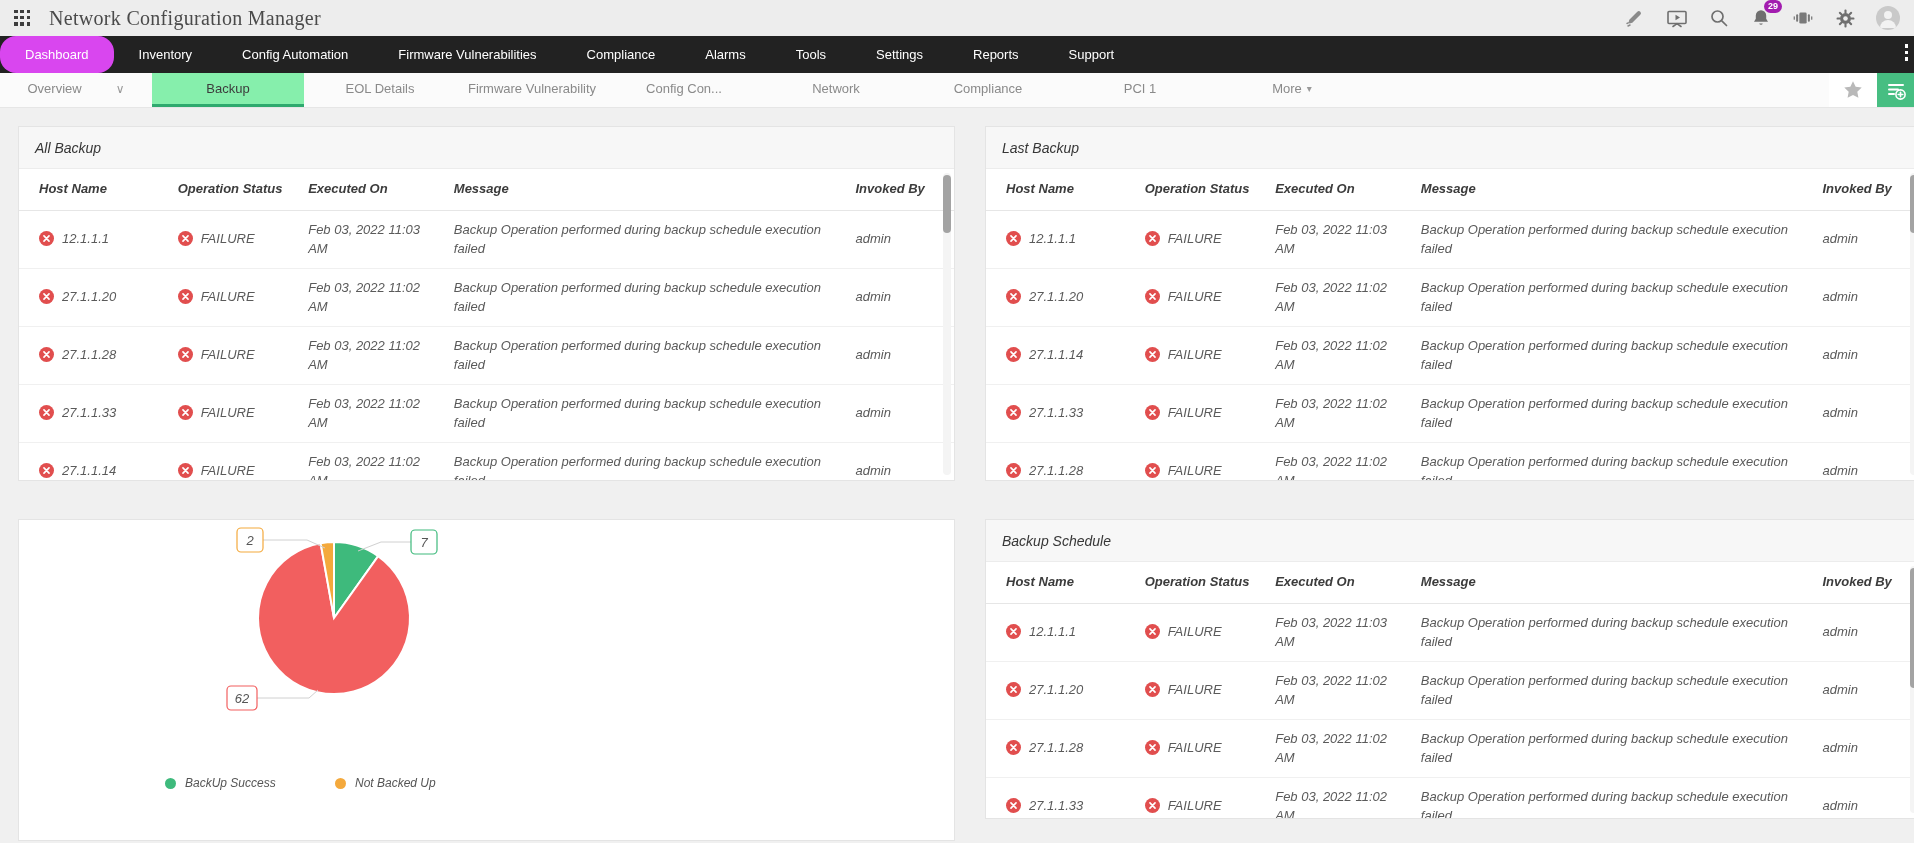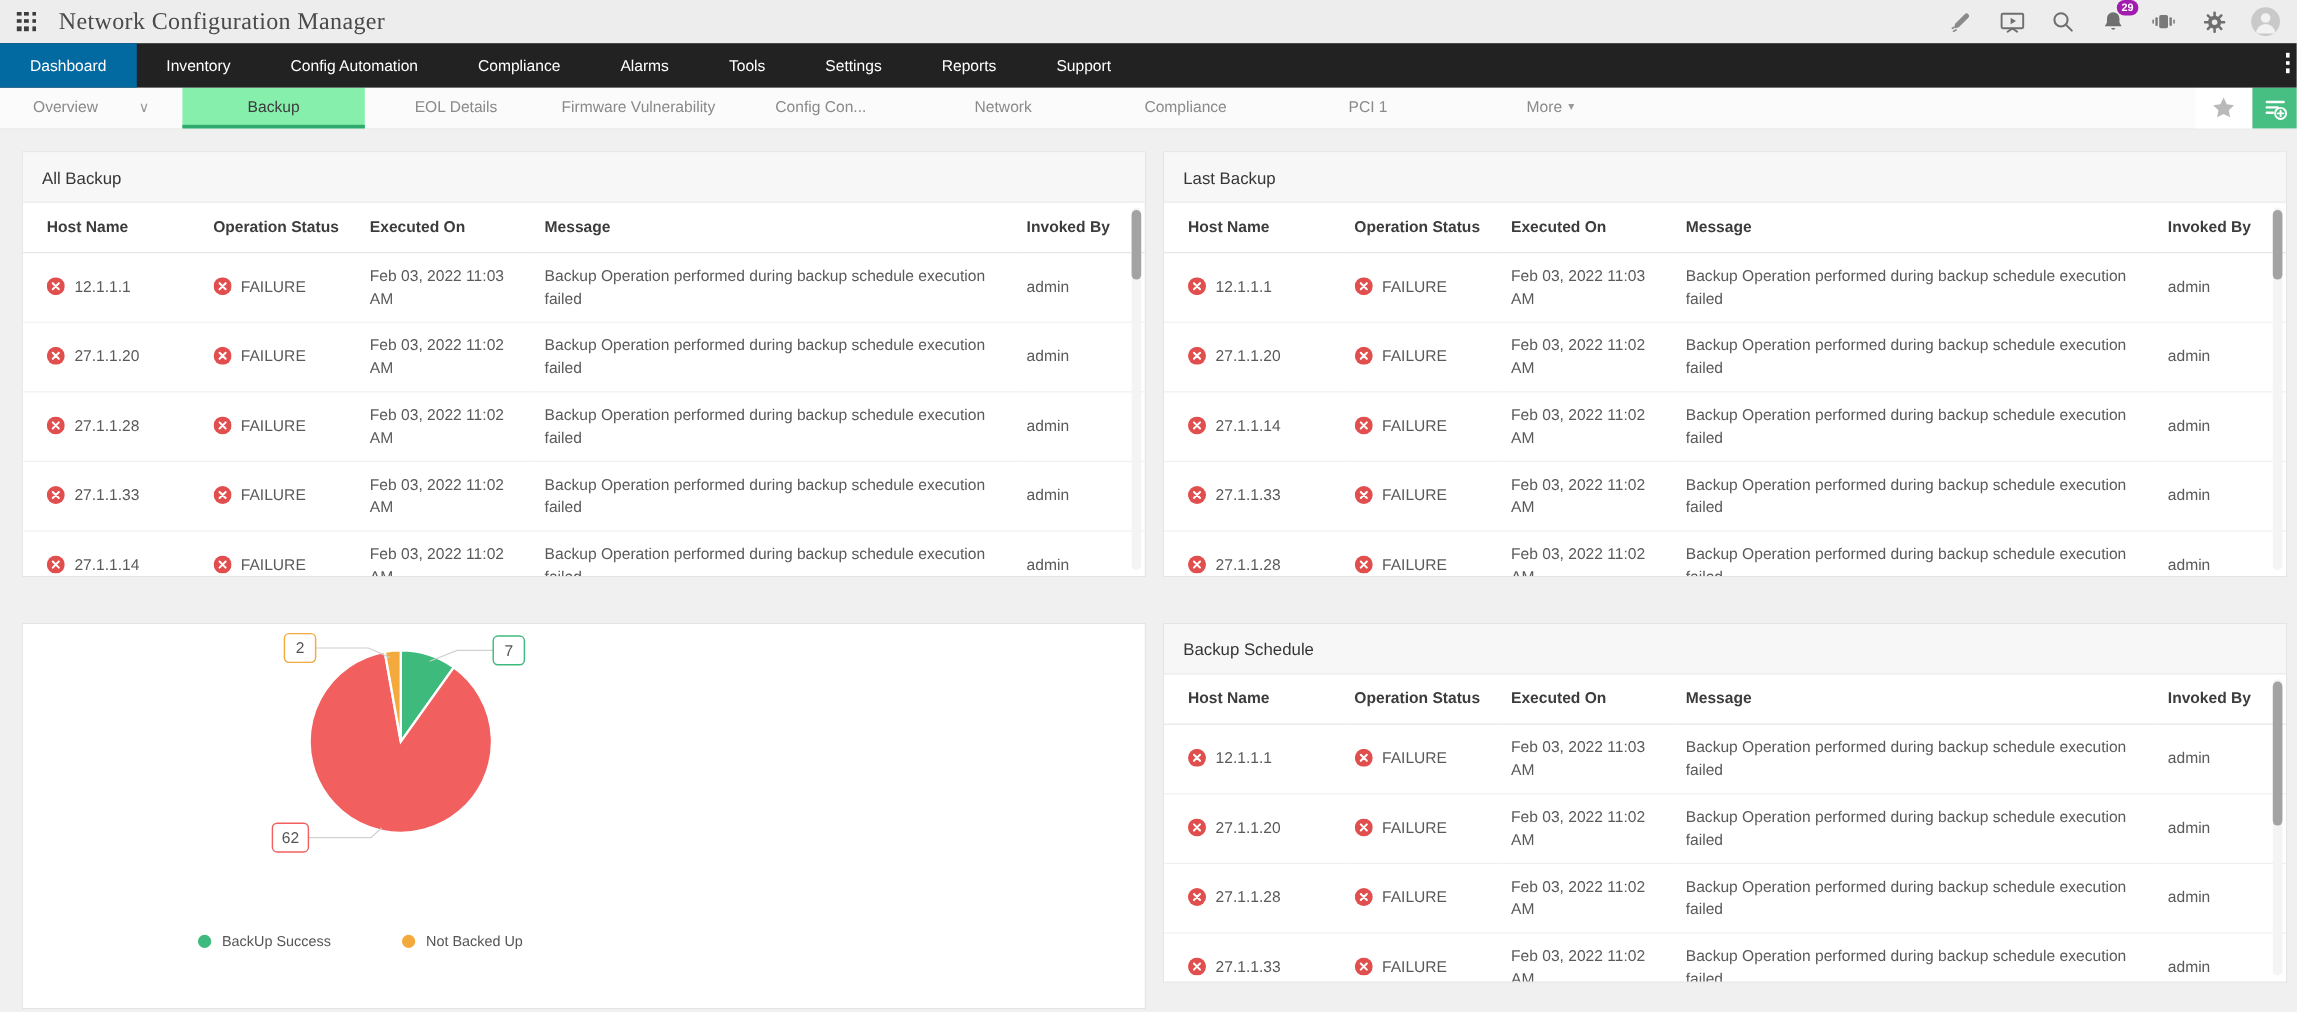--- a/index.html
+++ b/index.html
@@ -16,35 +16,35 @@
   .grid-icon span{ background:#3d3d3d; width:3.5px; height:3.5px; }
   .app-title{ font-family:"Liberation Serif", serif; font-size:20px; font-weight:400; color:#4a4a4a; margin:0 0 0 6px; letter-spacing:.3px; }
   .top-icons{ margin-left:auto; display:flex; align-items:center; gap:20px; }
   .tico{ position:relative; width:22px; height:22px; display:flex; align-items:center; justify-content:center; cursor:pointer; }
   .tico svg{ display:block; }
   .badge{ position:absolute; top:-7px; right:-10px; background:#a21caf; color:#fff; font-size:9px; line-height:1; padding:2px 4px; border-radius:8px; font-weight:bold; }
   .avatar{ width:24px; height:24px; border-radius:50%; background:#c9c9c9; overflow:hidden; display:flex; align-items:flex-end; justify-content:center; }
   
   .mainnav{ height:37px; background:#222; display:flex; align-items:stretch; position:relative; }
   .tab{ padding:0 25px; display:flex; align-items:center; color:#fff; font-size:13px; cursor:pointer; white-space:nowrap; }
-  .tab.active{ background:#0369a1; }
+  .tab.active{ background:#d946ef;border-radius:16px; }
   .kebab{ position:absolute; right:6px; top:8px; display:flex; flex-direction:column; gap:3px; cursor:pointer; }
   .kebab i{ width:3.5px; height:3.5px; background:#fff; display:block; }
   
   .subnav{ height:35px; background:#fbfbfb; border-bottom:1px solid #e6e6e6; display:flex; align-items:stretch; }
   .sitem{ width:152px; display:flex; align-items:center; justify-content:center; font-size:13px; color:#8a8a8a; cursor:pointer; border-bottom:3px solid transparent; }
   .sitem.active{ color:#3c3c3c; border-bottom-color:#2fa96e; background:#86efac; }
   .sitem .chev{ font-size:10px; color:#9a9a9a; margin-left:5px; }
   .sitem .chev.far{ margin-left:34px; font-size:12px; }
   .subnav-right{ margin-left:auto; display:flex; align-items:stretch; }
   .star-box{ width:48px; background:#fff; display:flex; align-items:center; justify-content:center; cursor:pointer; }
   .add-btn{ width:37px; background:#47be82; display:flex; align-items:center; justify-content:center; cursor:pointer; }
   
   .content{ padding:18px; }
-  .grid{ display:grid; grid-template-columns:937px 937px; column-gap:14px; }
+  .grid{ display:grid; grid-template-columns:937px 937px; column-gap:30px;font-style:italic; }
   .row2{ margin-top:38px; }
   .panel{ background:#fff; border:1px solid #e4e4e4; position:relative; overflow:hidden; }
   .panel-head{ height:42px; background:#f7f7f7; border-bottom:1px solid #ececec; display:flex; align-items:center; padding:0 16px; font-size:14px; color:#363636; }
   .h-allbackup, .h-lastbackup { height:355px; }
   .h-summary{ height:322px; }
   .h-schedule{ height:300px; }
   
   table{ width:100%; border-collapse:collapse; table-layout:fixed; font-size:13px; color:#5a5a5a; }
   col.c0{width:150px} col.c1{width:130px} col.c2{width:145px} col.c3{width:400px} col.c4{width:106px}
   th{ text-align:left; font-weight:bold; color:#3c3c3c; font-size:13px; padding:11px 8px 12px 8px; border-bottom:1px solid #e6e6e6; vertical-align:top; line-height:1.35; }
@@ -138,20 +138,21 @@
       </svg>
     </div>
   </div>
 </header>
 
 <nav class="mainnav">
   <div style="display:flex">
       <div class="tab active">Dashboard</div>
       <div class="tab">Inventory</div>
       <div class="tab">Config Automation</div>
+      <div class="tab">Firmware Vulnerabilities</div>
       <div class="tab">Compliance</div>
       <div class="tab">Alarms</div>
       <div class="tab">Tools</div>
       <div class="tab">Settings</div>
       <div class="tab">Reports</div>
       <div class="tab">Support</div>
     </div>
   <div class="kebab">
       <i></i>
       <i></i>

